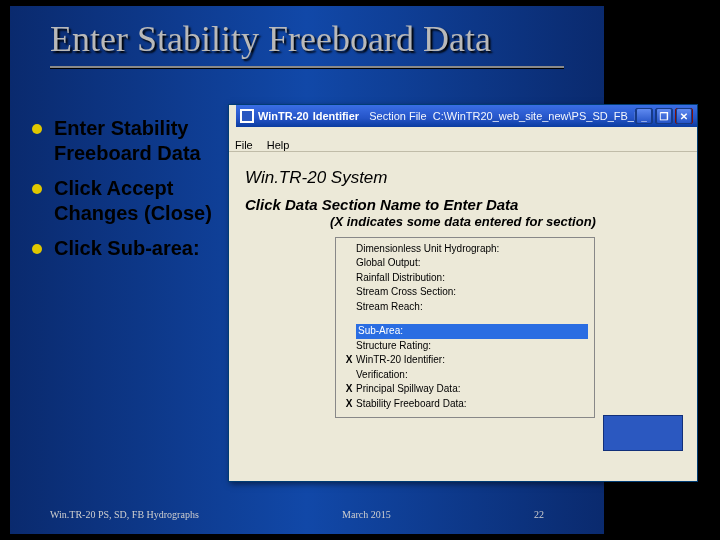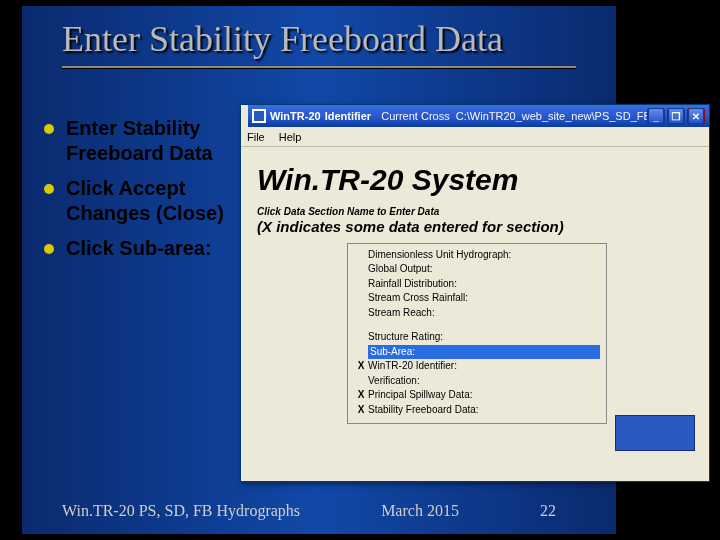--- a/index.html
+++ b/index.html
@@ -5,21 +5,21 @@
   * { box-sizing: border-box; }
   html, body { margin:0; padding:0; }
   body {
     width:720px; height:540px;
     font-family: Arial, Helvetica, sans-serif;
     background:#000;
     overflow:hidden;
     position:relative;
   }
   .slide {
-    position:absolute; left:16px; top:0; width:606px; height:540px;
+    position:absolute; left:4px; top:0; width:606px; height:540px;
     background: linear-gradient(to right, #0a2a6e 0%, #1148a8 50%, #0a2a6e 100%);
     border: 6px solid #000;
   }
   .title-bar {
     margin: 12px 40px 0 40px;
   }
   .title-text {
     font-family: "Times New Roman", serif;
     font-size: 36px;
     color: #b9b9b9;
@@ -39,21 +39,21 @@
   }
   ul.bullets li::before {
     content:""; position:absolute; left:0; top:8px;
     width:10px; height:10px; background:#e0c800; border-radius:50%;
   }
   .footer {
     position:absolute; left:0; bottom:14px; width:100%;
     display:flex; justify-content:space-between; align-items:flex-end;
     padding: 0 60px 0 40px;
     font-family:"Times New Roman", serif;
-    font-size:16px; color:#cfcfcf;
+    font-size:10px; color:#cfcfcf;
   }
 
   
   .app {
     position:absolute; left:218px; top:98px; width:470px; height:378px;
     background:#ece9d8; border:1px solid #003c74;
     box-shadow: 2px 2px 6px rgba(0,0,0,.5);
     font-family: Tahoma, Arial, sans-serif;
     color:#000;
   }
@@ -74,32 +74,32 @@
   .app .tb .btns span {
     width:18px; height:16px; background: linear-gradient(#5f8af0,#2554c7);
     border:1px solid #163a86; border-radius:2px; display:flex;
     align-items:center; justify-content:center; font-size:10px; font-weight:bold;
     color:#fff; cursor:default;
   }
   .app .tb .btns span.close { background: linear-gradient(#f07060,#c03020); border-color:#801008; }
 
   .menu {
     height:20px; background:#ece9d8; border-bottom:1px solid #c0bca8;
-    display:flex; align-items:center; padding:0 6px; font-size:11px; gap:14px;
+    display:flex; padding:12px 6px; font-size:11px; gap:14px;
   }
   .menu span { cursor:default; }
 
   .app-body { padding:10px 16px 10px 16px; }
   .app-h1 {
     font-family: Verdana, Arial, sans-serif;
-    font-size:30px; font-weight:700; font-style:italic;
+    font-size:17px; font-weight:400; font-style:italic;
     line-height:1.15; margin:6px 0 4px 0;
   }
-  .app-sub1 { font-family: Verdana, Arial, sans-serif; font-size:10px; font-weight:900; font-style:italic; margin-top:8px;}
-  .app-sub2 { font-family: Verdana, Arial, sans-serif; font-size:15px; font-weight:900; font-style:italic; margin-top:1px; margin-bottom:6px;}
+  .app-sub1 { font-family: Verdana, Arial, sans-serif; font-size:15px; font-weight:900; font-style:italic; margin-top:8px;}
+  .app-sub2 { font-family: Verdana, Arial, sans-serif; font-size:13px; font-weight:900; font-style:italic; margin-top:1px; margin-bottom:6px;text-align:center;}
 
   .sec-list {
     margin: 8px 4px 0 90px;
     width: 260px;
     border:1px solid #888;
     background:#ece9d8;
     font-size:10px;
     line-height:1.45;
     padding: 4px 6px 6px 6px;
     position:relative;
@@ -139,21 +139,21 @@
     <div class="tb">
       <span class="ico">
         <svg viewBox="0 0 14 14">
             <rect x="0" y="0" width="14" height="14" fill="#fff"></rect>
             <rect x="2" y="2" width="10" height="10" fill="#2b58c0"></rect>
           </svg>
       </span>
       <span class="ttl">WinTR-20</span>
       <span class="ttl" style="margin-left:4px">Identifier</span>
       <span class="path">
-        &nbsp;&nbsp;<span>Current Cross</span>&nbsp;&nbsp;<span>C:\WinTR20_web_site_new\PS_SD_FB_Harrison_AR.inp</span>
+        &nbsp;&nbsp;<span>Section File</span>&nbsp;&nbsp;<span>C:\WinTR20_web_site_new\PS_SD_FB_Harrison_AR.inp</span>
       </span>
       <span class="btns">
         <span>
             <span>_</span>
           </span>
         <span>
             <span>❐</span>
           </span>
         <span class="close">
             <span>✕</span>
@@ -179,36 +179,36 @@
         <div class="sec-row">
             <span class="xcol"></span>
             <span class="name">Global Output:</span>
           </div>
         <div class="sec-row">
             <span class="xcol"></span>
             <span class="name">Rainfall Distribution:</span>
           </div>
         <div class="sec-row">
             <span class="xcol"></span>
-            <span class="name">Stream Cross Rainfall:</span>
+            <span class="name">Stream Cross Section:</span>
           </div>
         <div class="sec-row">
             <span class="xcol"></span>
             <span class="name">Stream Reach:</span>
           </div>
 
         <div class="sec-spacer"></div>
 
+        <div class="sec-row hl">
+            <span class="xcol"></span>
+            <span class="name">Sub-Area:</span>
+          </div>
         <div class="sec-row">
             <span class="xcol"></span>
             <span class="name">Structure Rating:</span>
-          </div>
-        <div class="sec-row hl">
-            <span class="xcol"></span>
-            <span class="name">Sub-Area:</span>
           </div>
         <div class="sec-row">
             <span class="xcol">X</span>
             <span class="name">WinTR-20 Identifier:</span>
           </div>
         <div class="sec-row">
             <span class="xcol"></span>
             <span class="name">Verification:</span>
           </div>
         <div class="sec-row">

